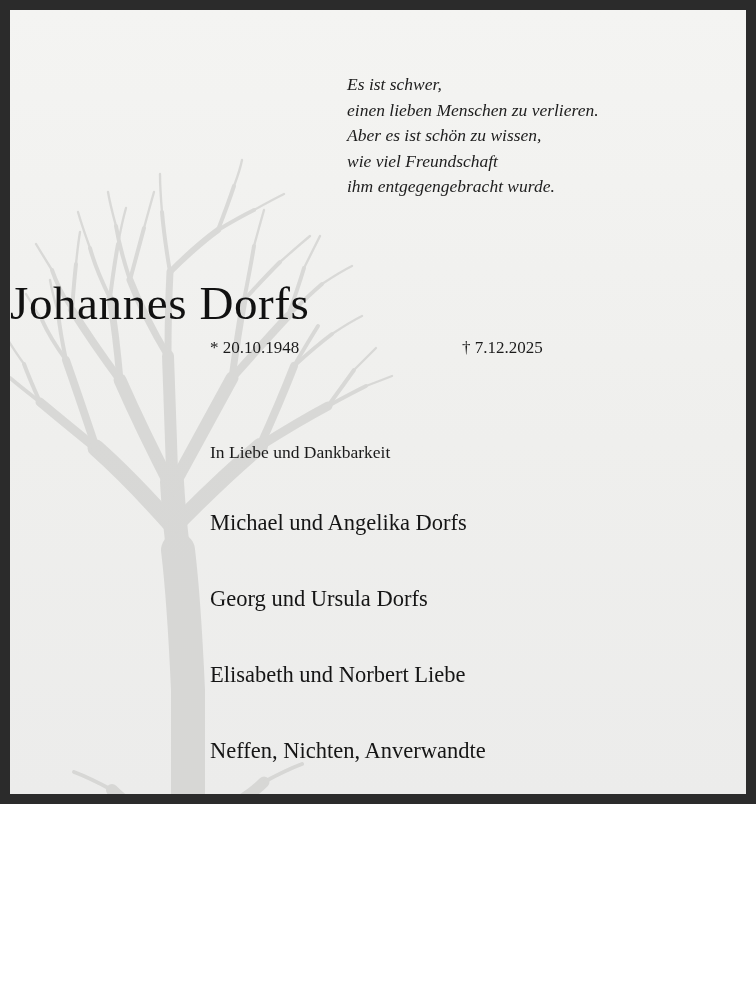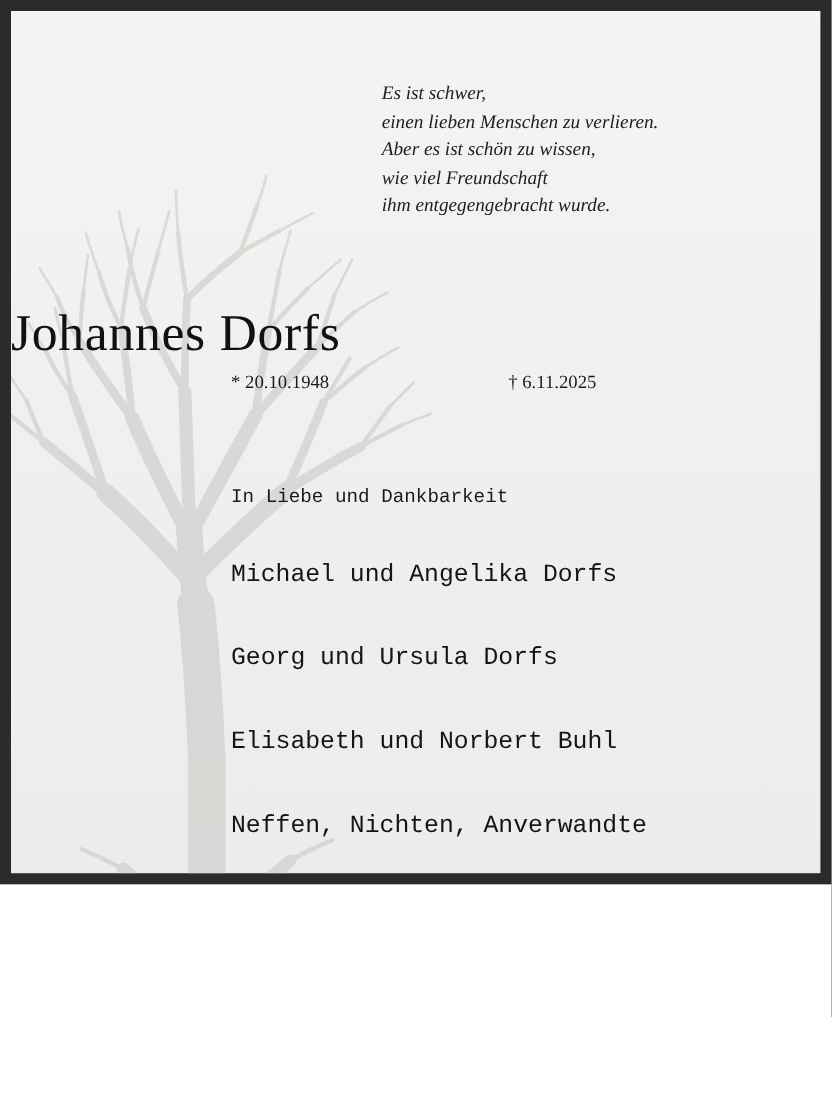--- a/index.html
+++ b/index.html
@@ -73,21 +73,20 @@
     font-size: 17px;
     color: #1b1b1b;
   }
   .dates .born { position: absolute; left: 0; top: 0; white-space: nowrap; }
   .dates .died { position: absolute; left: 252px; top: 0; white-space: nowrap; }
 
   .family {
     position: absolute;
     left: 200px;
     top: 430px;
-    font-family: Liberation Mono, monospace;
   }
   .family .intro {
     font-size: 17.5px;
     line-height: 24px;
     margin-bottom: 16px;
   }
   .family .member {
     font-size: 22.5px;
     line-height: 35px;
     color: #151515;
@@ -198,28 +197,28 @@
         <div>einen lieben Menschen zu verlieren.</div>
         <div>Aber es ist schön zu wissen,</div>
         <div>wie viel Freundschaft</div>
         <div>ihm entgegengebracht wurde.</div>
       </div>
 
       <div class="name">Johannes Dorfs</div>
 
       <div class="dates">
         <span class="born">* 20.10.1948</span>
-        <span class="died">† 6.11.2025</span>
+        <span class="died">† 7.12.2025</span>
       </div>
 
       <div class="family">
         <div class="intro">In Liebe und Dankbarkeit</div>
         <div class="member">Michael und Angelika Dorfs</div>
         <div class="member">Georg und Ursula Dorfs</div>
-        <div class="member">Elisabeth und Norbert Buhl</div>
+        <div class="member">Elisabeth und Norbert Liebe</div>
         <div class="member">Neffen, Nichten, Anverwandte</div>
         <div class="member">und Michael</div>
       </div>
 
       <div class="details">
       </div>
 
     </div>
   </div>
 </div>

